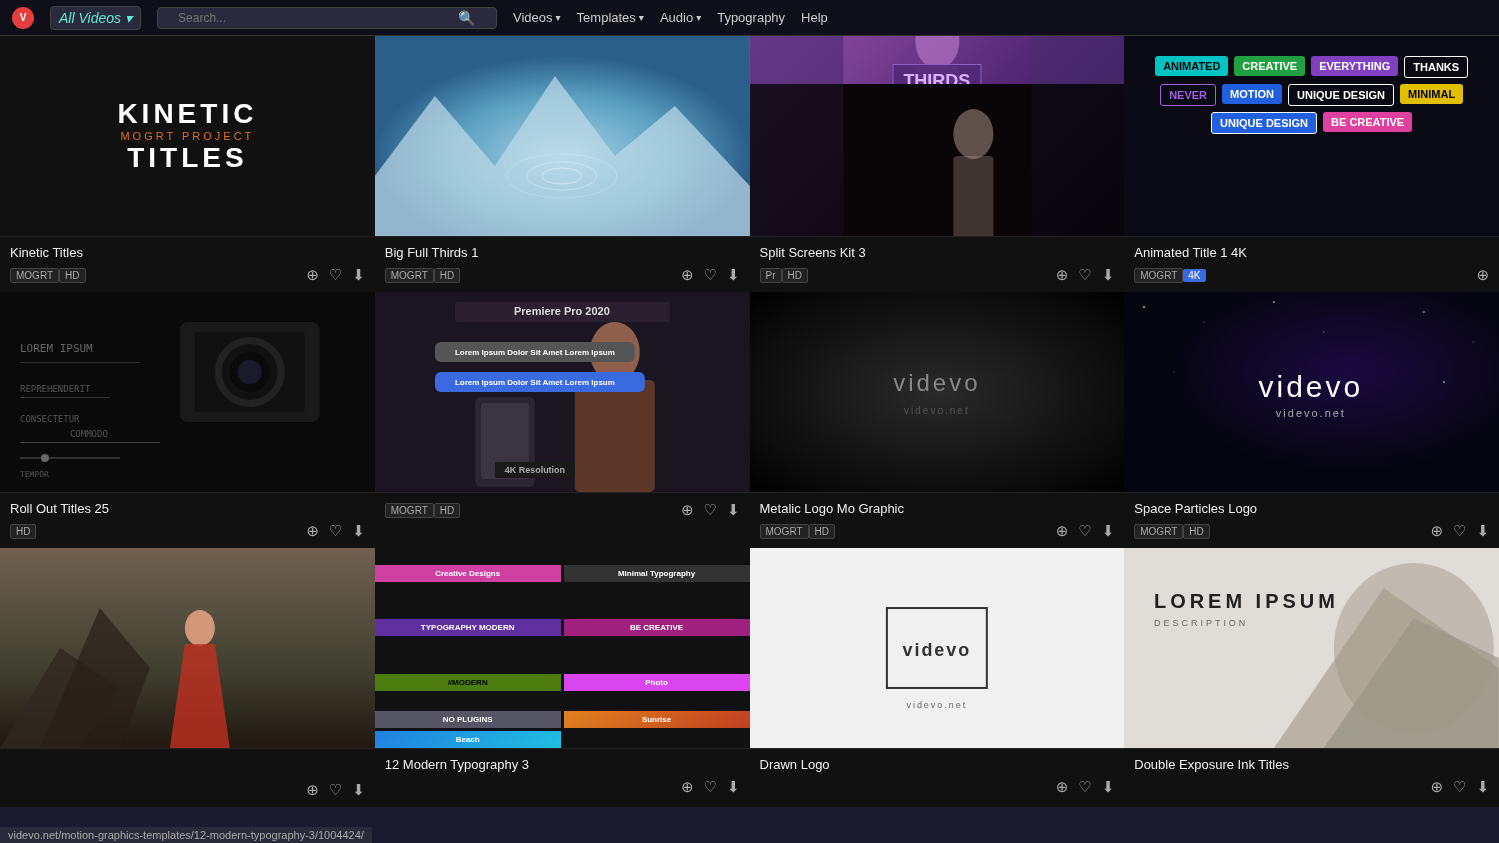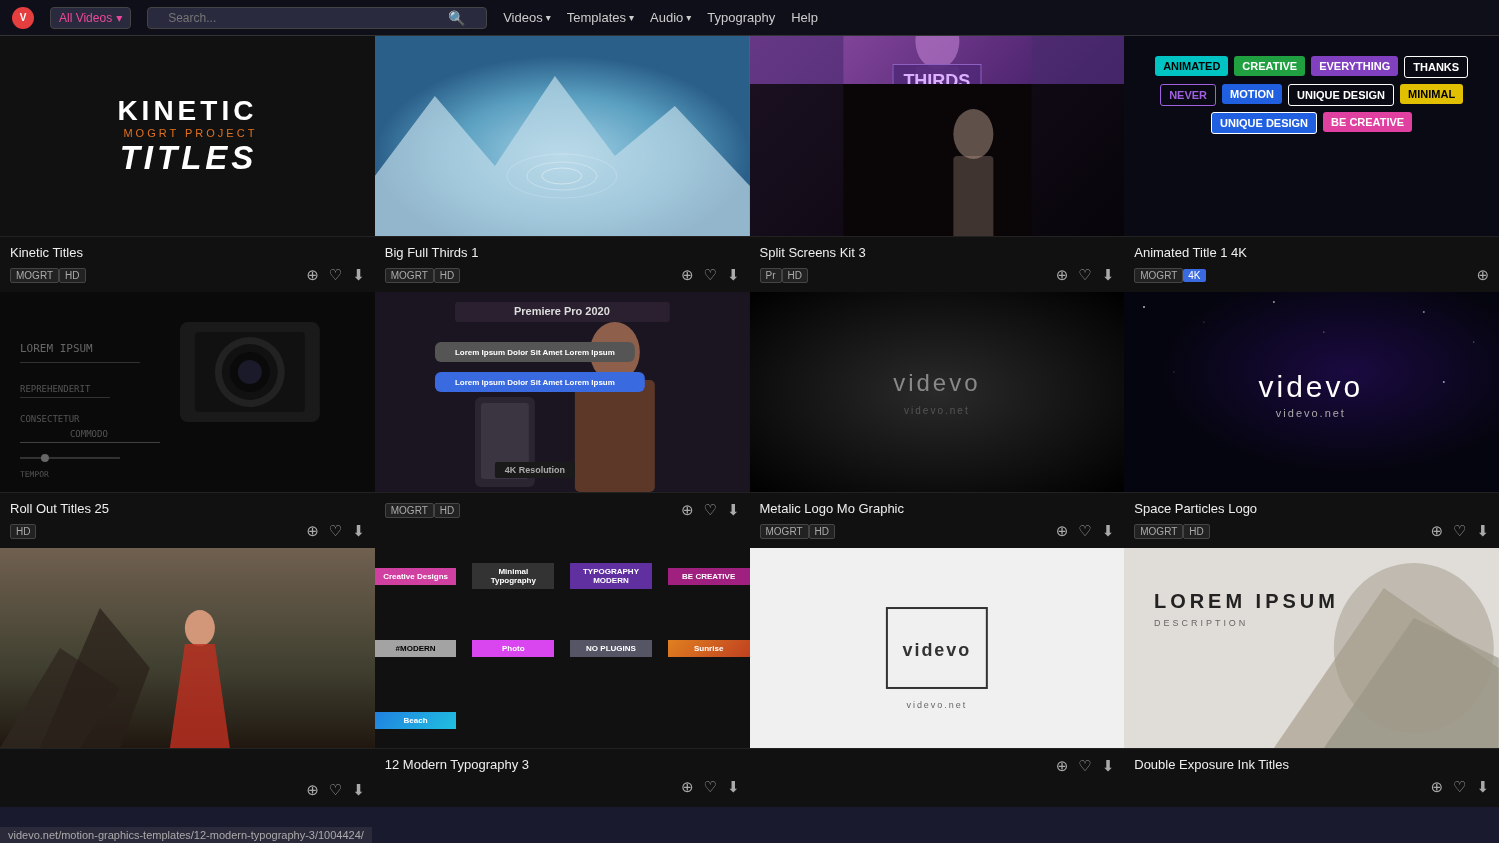--- a/index.html
+++ b/index.html
@@ -33,28 +33,29 @@
       align-items: center;
       justify-content: center;
       font-size: 10px;
       font-weight: bold;
       color: white;
       flex-shrink: 0;
     }
     .dropdown-btn {
       background: #2a2a3e;
       border: 1px solid #444;
-      color: #ec4899;
+      color: #5eead4;
       padding: 3px 8px;
       border-radius: 4px;
-      font-size: 12px;
+      font-size: 14px;
       cursor: pointer;
       display: flex;
       align-items: center;
       gap: 4px;
+      font-style: italic;
     }
     .search-wrap {
       display: flex;
       align-items: center;
       background: #2a2a3e;
       border: 1px solid #444;
       border-radius: 4px;
       padding: 2px 20px;
       flex: 1;
       max-width: 340px;
@@ -105,26 +106,26 @@
       align-items: center;
       justify-content: center;
       position: relative;
       overflow: hidden;
     }
     
     .bg-kinetic {
       background: #111;
     }
     .kinetic-text {
-      text-align: right;
+      text-align: center;
       color: white;
     }
     .kinetic-text .top { font-size: 28px; font-weight: bold; letter-spacing: 4px; }
     .kinetic-text .middle { font-size: 11px; color: #e07020; letter-spacing: 3px; }
-    .kinetic-text .bottom { font-size: 33px; font-weight: bold; letter-spacing: 4px; font-style: italic; }
+    .kinetic-text .bottom { font-size: 28px; font-weight: bold; letter-spacing: 4px; }
 
     
     .bg-landscape {
       background: linear-gradient(180deg, #7ab3d4 0%, #4a8ab5 30%, #3a6fa0 60%, #2a4f80 100%);
       position: relative;
     }
 
     
     .bg-animated-title {
       background: #0a0a15;
@@ -177,38 +178,38 @@
       flex-direction: column;
       gap: 8px;
       position: relative;
       overflow: hidden;
     }
 
     
     .bg-typography {
       background: #111;
       display: grid;
-      grid-template-columns: repeat(4, 1fr);
+      grid-template-columns: repeat(2, 1fr);
       grid-template-rows: repeat(3, 1fr);
-      gap: 16px;
+      gap: 3px;
     }
     .typo-cell {
       display: flex;
       align-items: center;
       justify-content: center;
       font-size: 8px;
       font-weight: bold;
       padding: 4px;
       text-align: center;
     }
     .tc-pink { background: #d040a0; color: #fff; }
     .tc-dark-pink { background: #a02080; color: #fff; }
     .tc-purple { background: #6030a0; color: #fff; }
     .tc-gray { background: #333; color: #fff; }
-    .tc-yellow { background: #a3a3a3; color: #000; }
+    .tc-yellow { background: #4d7c0f; color: #000; }
     .tc-orange { background: #d946ef; color: #fff; }
     .tc-photo { background: #556; color: #fff; }
     .tc-sunrise { background: linear-gradient(135deg, #e08020, #c04020); color: #fff; }
     .tc-beach { background: linear-gradient(135deg, #2080e0, #20c0e0); color: #fff; }
 
     
     .bg-drawn {
       background: #fff;
       display: flex;
       align-items: center;
@@ -694,20 +695,21 @@
       <div class="card-thumb-bg bg-drawn drawn-bg">
         <svg width="100%" height="200" viewBox="0 0 375 200">
           <rect width="375" height="200" fill="#f0f0f0"></rect>
           <rect x="137" y="60" width="100" height="80" fill="none" stroke="#333" stroke-width="2"></rect>
           <text x="187" y="108" fill="#333" font-size="18" text-anchor="middle" font-family="sans-serif" font-weight="bold" letter-spacing="2">videvo</text>
           <text x="187" y="160" fill="#666" font-size="9" text-anchor="middle" font-family="sans-serif" letter-spacing="2">videvo.net</text>
         </svg>
       </div>
     </div>
     <div class="card-info">
+      <div class="card-title">Drawn Logo</div>
       <div class="card-meta">
         <div class="card-badges"></div>
         <div class="card-actions">
           <button class="action-btn">⊕</button>
           <button class="action-btn">♡</button>
           <button class="action-btn">⬇</button>
         </div>
       </div>
     </div>
   </div>

